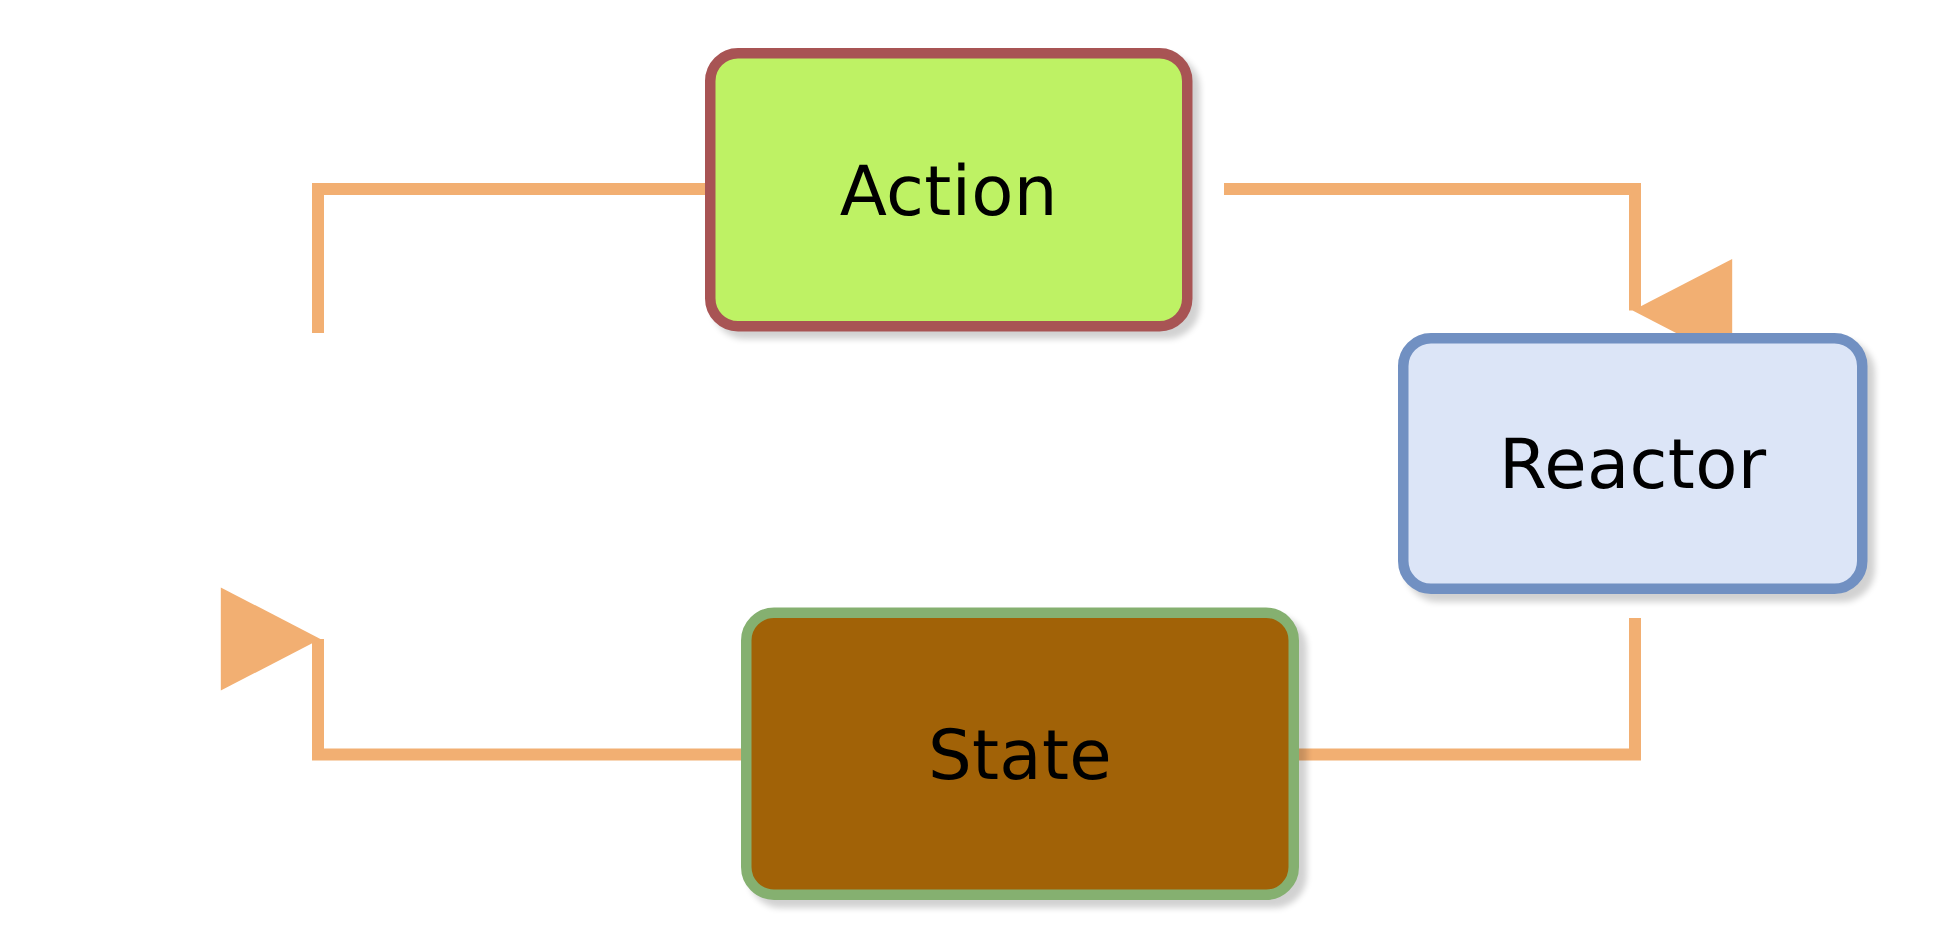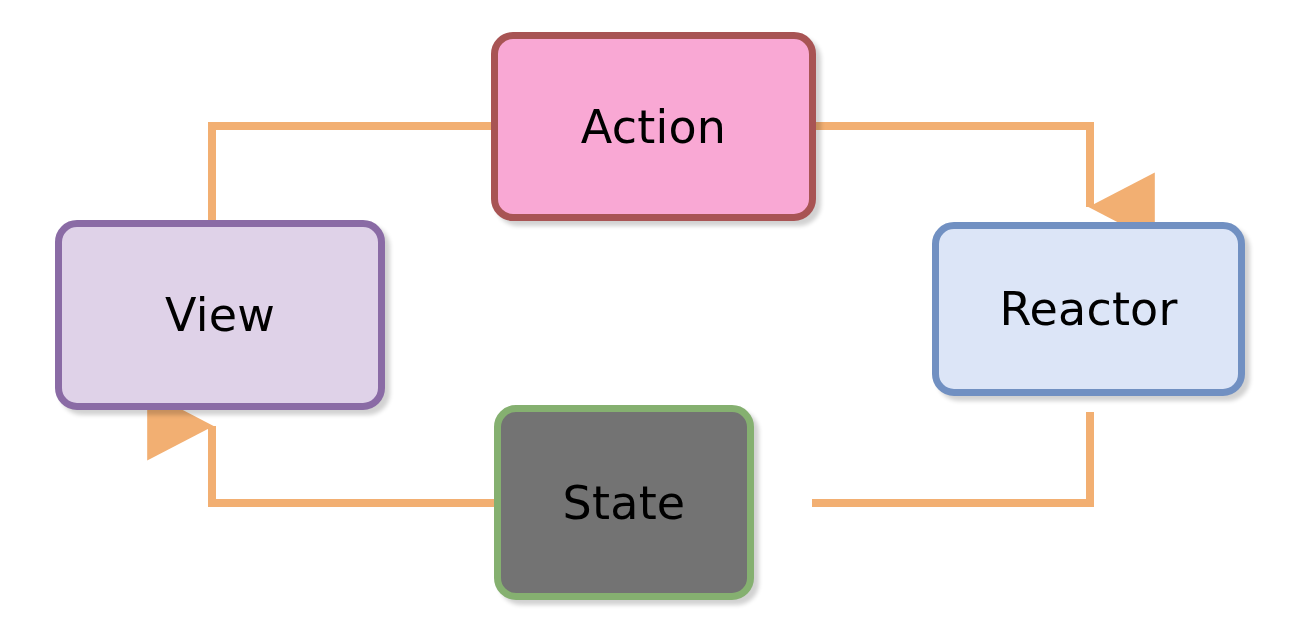--- a/index.html
+++ b/index.html
@@ -66,29 +66,26 @@
 
     <path d="M 816 126 L 1090 126 L 1090 207" fill="none" stroke="#f2af72" stroke-width="8" stroke-linecap="butt" stroke-linejoin="miter" marker-end="url(#arrowhead)"></path>
 
     <path d="M 1090 412 L 1090 503 L 812 503" fill="none" stroke="#f2af72" stroke-width="8" stroke-linecap="butt" stroke-linejoin="miter"></path>
 
     <path d="M 494 503 L 212 503 L 212 426" fill="none" stroke="#f2af72" stroke-width="8" stroke-linecap="butt" stroke-linejoin="miter" marker-end="url(#arrowhead)"></path>
 
     <path d="M 212 222 L 212 126 L 493 126" fill="none" stroke="#f2af72" stroke-width="8" stroke-linecap="butt" stroke-linejoin="miter"></path>
   </svg>
 
-  <div class="node" id="node-action" style="left: 491px; top: 32px; width: 325px; height: 189px; background: #f9a8d4; border-color: rgb(168, 84, 84);">
+  <div class="node" id="node-action" style="left: 470px; top: 32px; width: 325px; height: 189px; background: #bef264; border-color: rgb(168, 84, 84);">
     <span class="node-label">Action</span>
   </div>
 
-  <div class="node" id="node-view" style="left: 55px; top: 220px; width: 330px; height: 190px; background: rgb(223, 210, 232); border-color: rgb(138, 107, 165);">
-    <span class="node-label">View</span>
-  </div>
 
   <div class="node" id="node-reactor" style="left: 932px; top: 222px; width: 313px; height: 174px; background: rgb(220, 229, 247); border-color: rgb(113, 144, 194);">
     <span class="node-label">Reactor</span>
   </div>
 
-  <div class="node" id="node-state" style="left: 494px; top: 405px; width: 260px; height: 195px; background: #737373; border-color: rgb(133, 176, 112);">
+  <div class="node" id="node-state" style="left: 494px; top: 405px; width: 372px; height: 195px; background: #a16207; border-color: rgb(133, 176, 112);">
     <span class="node-label">State</span>
   </div>
 
 </div>
 
 </body></html>

